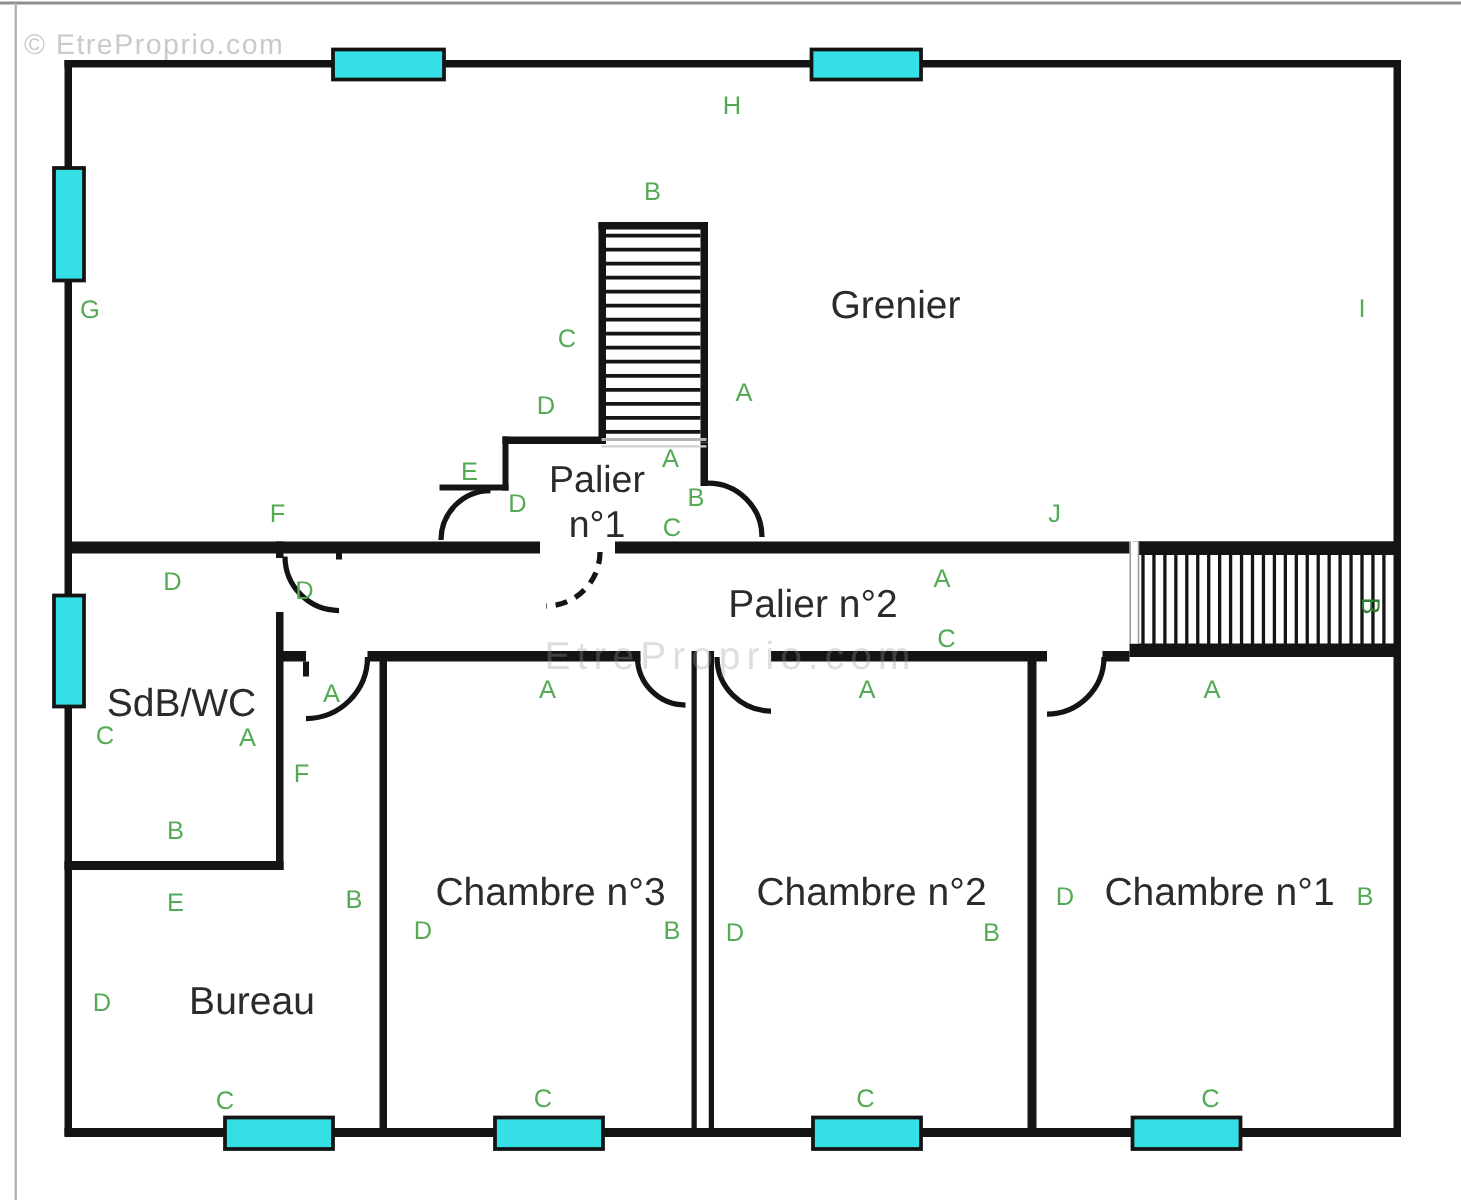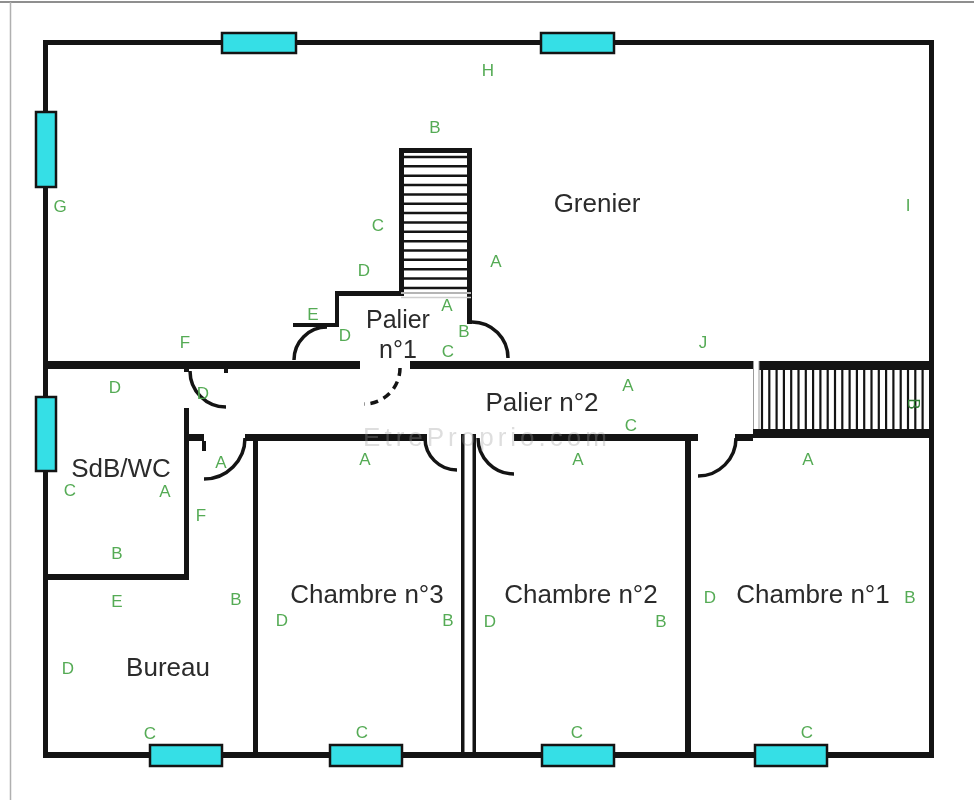--- a/index.html
+++ b/index.html
@@ -7,20 +7,21 @@
          font-family:"Liberation Sans",sans-serif;}
   svg text{font-family:"Liberation Sans",sans-serif;}
   .corner-mark{position:absolute;left:16px;top:20px;font-size:19px;color:#c9c9ce;
                letter-spacing:1px;user-select:none;}
 </style>
 </head>
 <body>
 
 <div id="stage">
 
+  <div class="corner-mark">© EtreProprio.com</div>
 
   <svg id="plan-svg" width="974" height="800" viewBox="0 0 974 800">
 
     <g>
       <line x1="0" y1="2" x2="974" y2="2" stroke="#8f8f8f" stroke-width="2"></line>
       <line x1="10.5" y1="2" x2="10.5" y2="800" stroke="#b0b0b0" stroke-width="1.5"></line>
     </g>
 
     <g fill="#141414">
 

